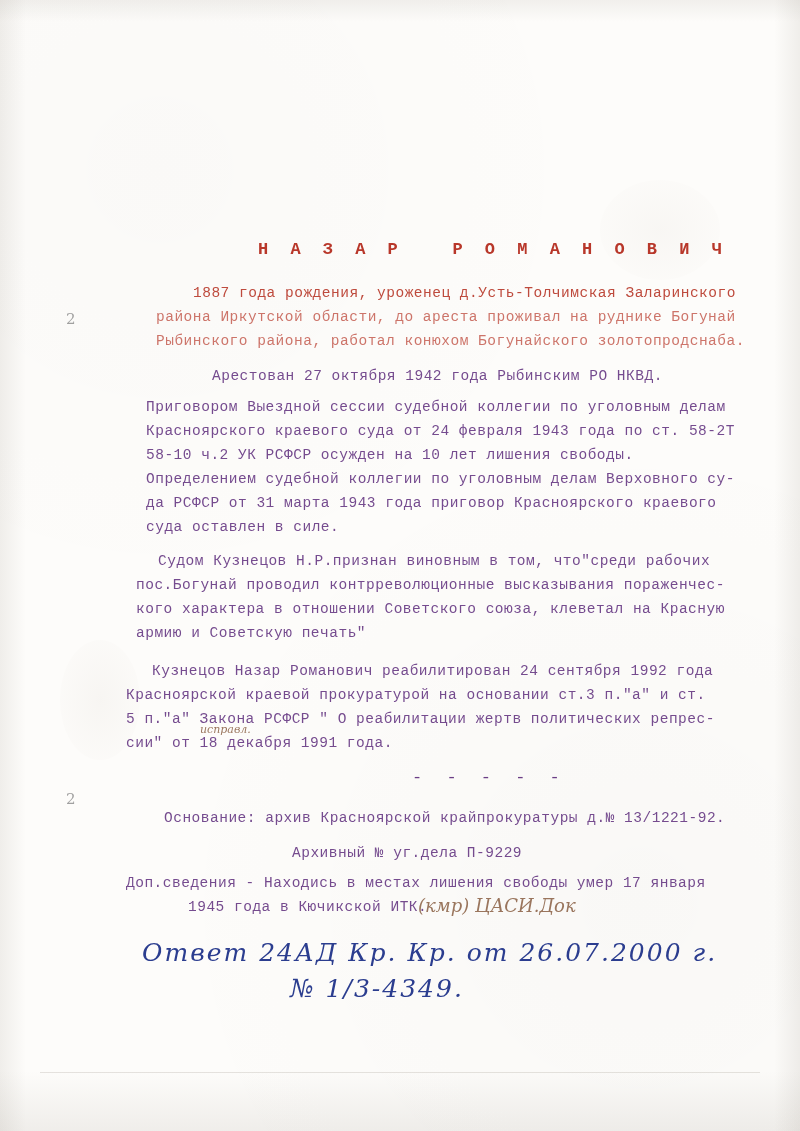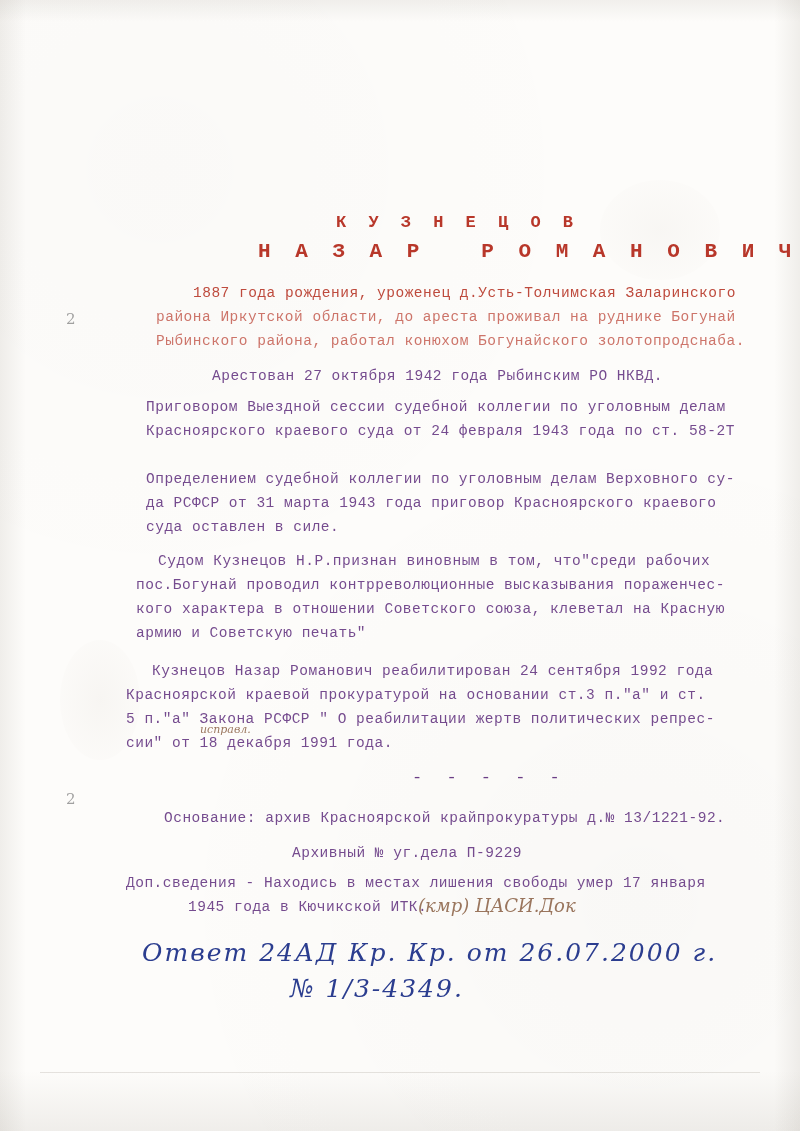--- a/index.html
+++ b/index.html
@@ -60,21 +60,21 @@
   }
   .title {
     color: #b8372a;
     letter-spacing: 6px;
     font-size: 17px;
     font-weight: bold;
   }
   .subtitle {
     color: #b8372a;
     letter-spacing: 6px;
-    font-size: 21px;
+    font-size: 17px;
     font-weight: bold;
   }
   .body-line {
     font-size: 14.5px;
     color: #6a3d86;
     opacity: 0.92;
   }
   .redline {
     font-size: 14.5px;
     color: #bb4133;
@@ -132,31 +132,31 @@
   <div id="paper-edge-left"></div>
   <div id="paper-edge-right"></div>
   <div id="paper-edge-bottom"></div>
 
   <div class="smudge" style="left:60px; top:640px; width:80px; height:120px; background: radial-gradient(ellipse, rgba(140,120,100,0.05), rgba(255,255,255,0));"></div>
   <div class="smudge" style="left:600px; top:180px; width:120px; height:100px; background: radial-gradient(ellipse, rgba(140,120,100,0.045), rgba(255,255,255,0));"></div>
 
   <div class="pencil" style="left:66px; top:310px;">2</div>
   <div class="pencil" style="left:66px; top:790px;">2</div>
 
-  <div class="doc-line title" style="left:336px; top:213px;">К У З Н Е Ц О В</div>
   <div class="doc-line subtitle" style="left:258px; top:240px;">Н А З А Р   Р О М А Н О В И Ч</div>
 
   <div class="doc-line redline" style="left:193px; top:285px;">1887 года рождения, уроженец д.Усть-Толчимская Заларинского</div>
   <div class="doc-line redline faded" style="left:156px; top:309px;">района Иркутской области, до ареста проживал на руднике Богунай</div>
   <div class="doc-line redline faded" style="left:156px; top:333px;text-align:center;">Рыбинского района, работал конюхом Богунайского золотопродснаба.</div>
 
   <div class="doc-line body-line" style="left:212px; top:368px;">Арестован 27 октября 1942 года Рыбинским РО НКВД.</div>
 
   <div class="doc-line body-line" style="left:146px; top:399px;">Приговором Выездной сессии судебной коллегии по уголовным делам</div>
   <div class="doc-line body-line" style="left:146px; top:423px;">Красноярского краевого суда от 24 февраля 1943 года по ст. 58-2Т</div>
+  <div class="doc-line body-line" style="left:146px; top:447px;">58-10 ч.2 УК РСФСР осужден на 10 лет лишения свободы.</div>
   <div class="doc-line body-line" style="left:146px; top:471px;">Определением судебной коллегии по уголовным делам Верховного су-</div>
   <div class="doc-line body-line" style="left:146px; top:495px;">да РСФСР от 31 марта 1943 года приговор Красноярского краевого</div>
   <div class="doc-line body-line" style="left:146px; top:519px;">суда оставлен в силе.</div>
 
   <div class="doc-line body-line" style="left:136px; top:577px;">пос.Богунай проводил контрреволюционные высказывания пораженчес-</div>
   <div class="doc-line body-line" style="left:158px; top:553px;">Судом Кузнецов Н.Р.признан виновным в том, что"среди рабочих</div>
   <div class="doc-line body-line" style="left:136px; top:601px;">кого характера в отношении Советского союза, клеветал на Красную</div>
   <div class="doc-line body-line" style="left:136px; top:625px;">армию и Советскую печать"</div>
 
   <div class="doc-line body-line" style="left:136px; top:663px;margin-left:16px;">Кузнецов Назар Романович реабилитирован 24 сентября 1992 года</div>

